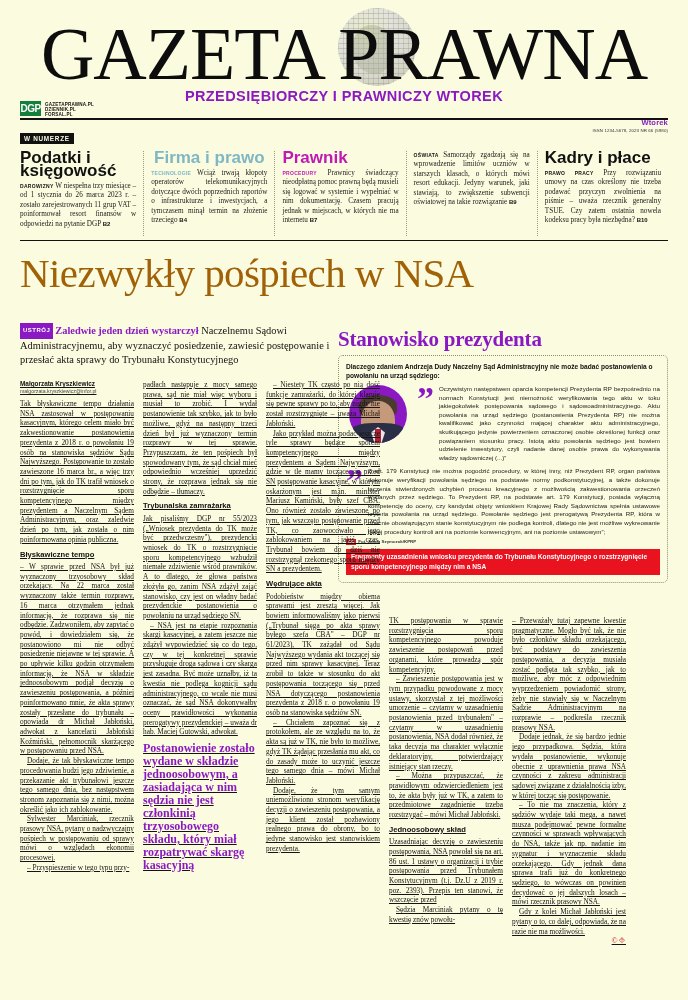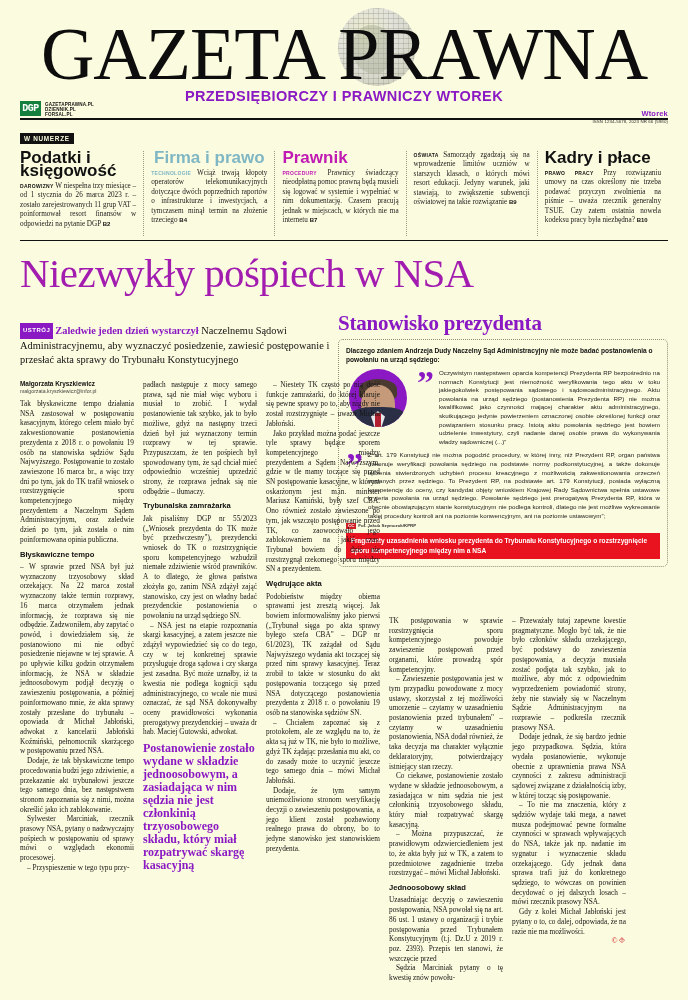--- a/index.html
+++ b/index.html
@@ -95,39 +95,39 @@
     position: absolute;
     left: 0; top: 0;
     display: flex;
     align-items: flex-start;
     gap: 4px;
   }
   .dgp-logo {
     width: 21px; height: 15px;
     background: #15803d;
     color: #fff;
-    font-family: Liberation Mono, monospace;
+    font-family: Liberation Sans, sans-serif;
     font-weight: bold;
     font-size: 10px;
     line-height: 15px;
     text-align: center;
     letter-spacing: -0.5px;
   }
   .brandlines {
     font-family: "Liberation Sans", sans-serif;
     font-size: 4.6px;
     font-weight: bold;
     line-height: 5.2px;
     color: #111;
     letter-spacing: 0.2px;
     padding-top: 1px;
   }
   .dateblock {
     position: absolute;
-    right: 0; top: 8px;
+    right: 0; top: 17px;
     text-align: right;
   }
   .daylabel {
     font-family: "Liberation Sans", sans-serif;
     font-size: 7.5px;
     font-weight: bold;
     color: #8a19c4;
     letter-spacing: 0.2px;
   }
   .issueline {
@@ -205,21 +205,21 @@
   }
 
   
   .headline {
     font-family: "Liberation Serif", serif;
     font-size: 41px;
     line-height: 46px;
     font-weight: 400;
     letter-spacing: -0.6px;
     margin-top: 9px;
-    color: #a21caf;
+    color: #a16207;
   }
 
   
   .leadwrap {
     display: flex;
     margin-top: 7px;
   }
   .lead {
     width: 318px;
     font-family: "Liberation Serif", serif;
@@ -238,21 +238,21 @@
     padding: 1px 3px;
     vertical-align: 1.5px;
     margin-right: 2px;
   }
   .lead b { color: #8a19c4; font-weight: bold; }
 
   
   .prezbox {
     position: absolute;
     left: 338px;
-    top: 312px;
+    top: 328px;
     width: 330px;
   }
   .prez-title {
     font-family: "Liberation Serif", serif;
     font-size: 21px;
     font-weight: bold;
     color: #8a19c4;
     line-height: 23px;
     letter-spacing: -0.2px;
   }
@@ -380,20 +380,21 @@
     gap: 9px;
   }
   .col {
     width: 114px;
     font-family: "Liberation Serif", serif;
     font-size: 7.3px;
     line-height: 9.7px;
     text-align: justify;
     color: #141414;
     hyphens: auto;
+    text-decoration: underline;
   }
   .col p { margin: 0 0 0 0; text-indent: 7px; }
   .col p.nofirst { text-indent: 0; }
   .byline-name {
     font-family: "Liberation Sans", sans-serif;
     font-size: 6.4px;
     font-weight: bold;
     color: #111;
     text-indent: 0;
     line-height: 8px;
@@ -559,21 +560,20 @@
       <p>Jako przykład można podać jeszcze tyle sprawy będące sporem kompetencyjnego między prezydentem a Sądem Najwyższym, gdzie w tle mamy toczące się przed SN postępowanie kasacyjne, w którym oskarżonym jest m.in. minister Mariusz Kamiński, były szef CBA. Ono również zostało zawieszone po tym, jak wszczęto postępowanie przed TK, co zaowocowało jego zablokowaniem na jakiś czas. Trybunał bowiem do dziś nie rozstrzygnął rzekomego sporu między SN a prezydentem.</p>
       <div class="subhead">Wędrujące akta</div>
       <p class="nofirst">Podobieństw między obiema sprawami jest zresztą więcej. Jak bowiem informowaliśmy jako pierwsi („Trybunał sięga po akta sprawy byłego szefa CBA" – DGP nr 61/2023), TK zażądał od Sądu Najwyższego wydania akt toczącej się przed nim sprawy kasacyjnej. Teraz zrobił to także w stosunku do akt postępowania toczącego się przed NSA dotyczącego postanowienia prezydenta z 2018 r. o powołaniu 19 osób na stanowiska sędziów SN.</p>
       <p>– Chciałem zapoznać się z protokołem, ale ze względu na to, że akta są już w TK, nie było to możliwe, gdyż TK żądając przesłania mu akt, co do zasady może to uczynić jeszcze tego samego dnia – mówi Michał Jabłoński.</p>
       <p>Dodaje, że tym samym uniemożliwiono stronom weryfikację decyzji o zawieszeniu postępowania, a jego klient został pozbawiony realnego prawa do obrony, bo to jedyne stanowisko jest stanowiskiem prezydenta.</p>
     </div>
 
     <div class="col col-rr-offset">
       <p class="nofirst">TK postępowania w sprawie rozstrzygnięcia sporu kompetencyjnego powoduje zawieszenie postępowań przed organami, które prowadzą spór kompetencyjny.</p>
       <p>– Zawieszenie postępowania jest w tym przypadku powodowane z mocy ustawy, skorzystał z tej możliwości umorzenie – czytamy w uzasadnieniu postanowienia przed trybunałem" – czytamy w uzasadnieniu postanowienia, NSA dodał również, że taka decyzja ma charakter wyłącznie deklaratoryjny, potwierdzający istniejący stan rzeczy.</p>
-      <p>Co ciekawe, postanowienie zostało wydane w składzie jednoosobowym, a zasiadająca w nim sędzia nie jest członkinią trzyosobowego składu, który miał rozpatrywać skargę kasacyjną.</p>
       <p>– Można przypuszczać, że prawidłowym odzwierciedleniem jest to, że akta były już w TK, a zatem to przedmiotowe zagadnienie trzeba rozstrzygać – mówi Michał Jabłoński.</p>
       <div class="subhead">Jednoosobowy skład</div>
       <p class="nofirst">Uzasadniając decyzję o zawieszeniu postępowania, NSA powołał się na art. 86 ust. 1 ustawy o organizacji i trybie postępowania przed Trybunałem Konstytucyjnym (t.j. Dz.U z 2019 r. poz. 2393). Przepis ten stanowi, że wszczęcie przed</p>
       <p>Sędzia Marciniak pytany o tę kwestię znów powołu-</p>
     </div>
 
     <div class="col col-rr-offset">
       <p class="nofirst">– Przeważały tutaj zapewne kwestie pragmatyczne. Mogło być tak, że nie było członków składu orzekającego, być podstawy do zawieszenia postępowania, a decyzja musiała zostać podjęta tak szybko, jak to możliwe, aby móc z odpowiednim wyprzedzeniem powiadomić strony, żeby nie stawiały się w Naczelnym Sądzie Administracyjnym na rozprawie – podkreśla rzecznik prasowy NSA.</p>
       <p>Dodaje jednak, że się bardzo jednie jego przypadkowa. Sędzia, która wydała postanowienie, wykonuje obecnie z uprawnienia prawa NSA czynności z zakresu administracji sądowej związane z działalnością izby, w której tocząc się postępowanie.</p>
       <p>– To nie ma znaczenia, który z sędziów wydaje taki mega, a nawet musza podejmować pewne formalne czynności w sprawach wpływających do NSA, także jak np. nadanie im sygnatur i wyznaczenie składu orzekającego. Gdy jednak dana sprawa trafi już do konkretnego sędziego, to wówczas on powinien decydować o jej dalszych losach – mówi rzecznik prasowy NSA.</p>

